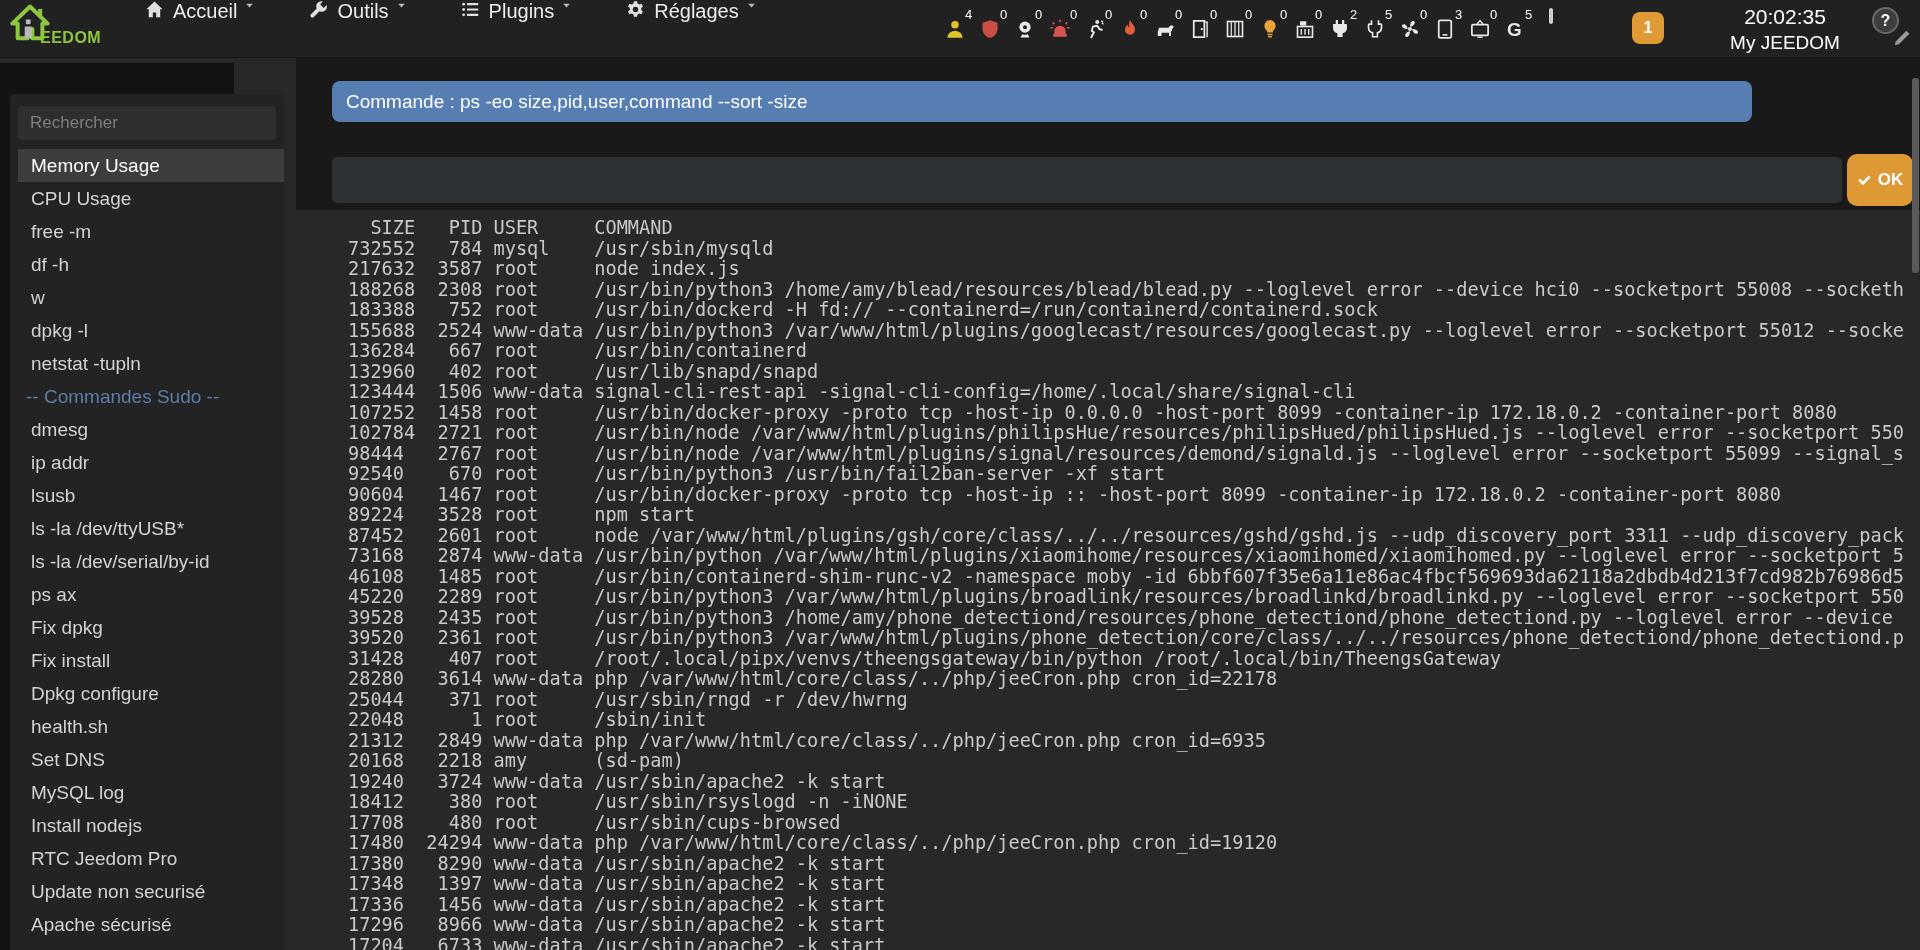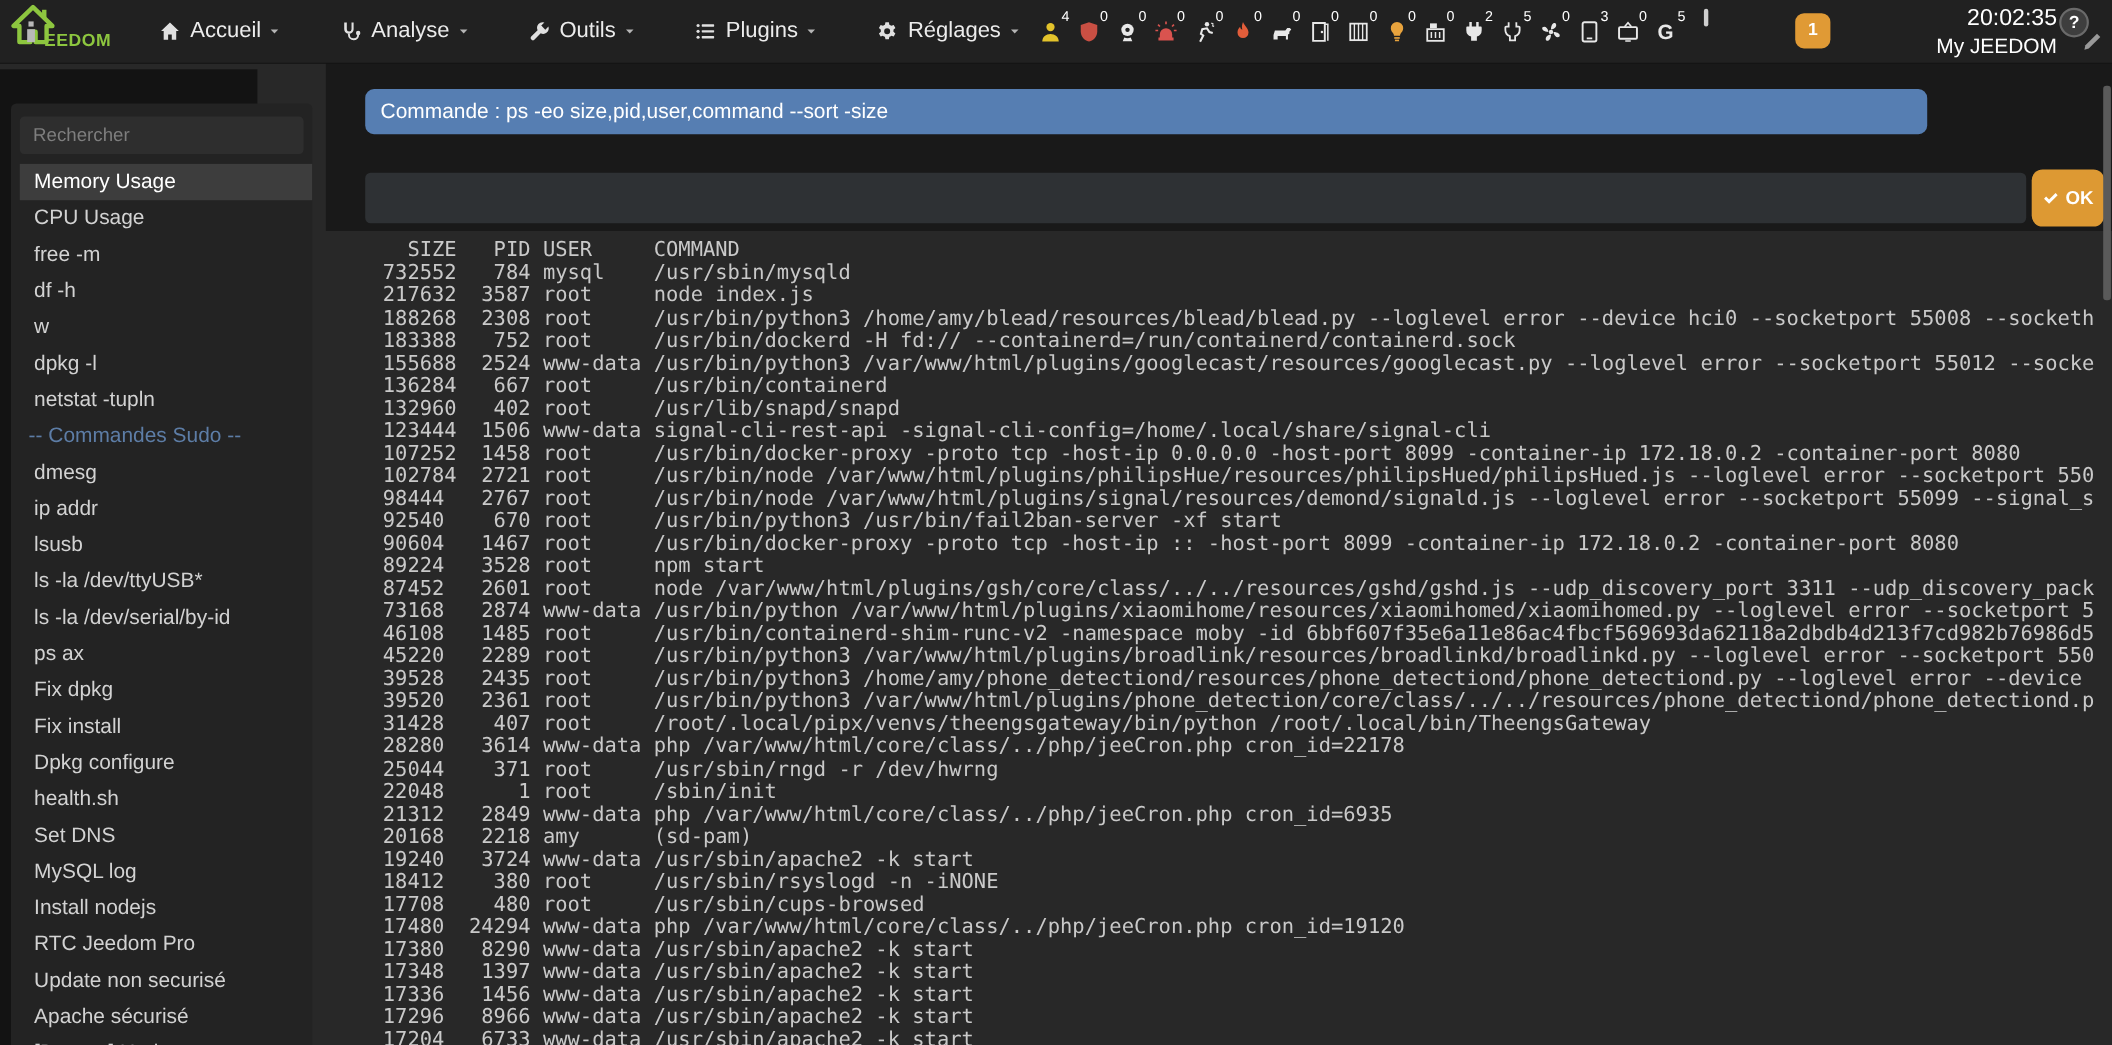--- a/index.html
+++ b/index.html
@@ -7,36 +7,36 @@
   body { background:#282828; font-family:"Liberation Sans",sans-serif; color:#e8e8e8; position:relative; }
 
   
   #navbar { position:absolute; top:0; left:0; width:1920px; height:57px; background:#212121;
             box-shadow:0 1px 0 #151515; z-index:10; }
   #logo { position:absolute; left:10px; top:3px; width:100px; height:52px; cursor:pointer; }
   #logo svg { position:absolute; left:0; top:1px; }
   #logo .logo-text { position:absolute; left:30px; top:26px; color:#8dc63f; font-weight:bold;
                      font-size:16px; letter-spacing:.5px; }
   #nav-menus { position:absolute; left:118px; top:0; height:57px; display:flex; align-items:center; }
-  .nav-item { display:flex; align-items:center; gap:9px; padding:0 27px; height:57px; cursor:pointer;
+  .nav-item { display:flex; align-items:flex-start; gap:9px; padding:0 27px; height:57px; cursor:pointer;
               font-size:20px; color:#ececec; white-space:nowrap; }
   .nav-item svg.menu-ic { color:#e0e0e0; }
   .nav-item svg.caret { color:#b5b5b5; margin-left:-2px; }
 
   #status-icons { position:absolute; left:942px; top:0; height:57px; display:flex; }
   .status-cell { position:relative; width:35px; height:57px; cursor:pointer; }
   .status-cell svg { position:absolute; left:3px; top:19px; }
   .status-cell .cnt { position:absolute; left:23px; top:7px; font-size:13px; color:#fff; }
 
   #icons-scrollbar { position:absolute; left:1549px; top:8px; width:4px; height:16px; background:#cfcfcf; border-radius:2px; }
 
   #notif-badge { position:absolute; left:1632px; top:12px; width:32px; height:32px; background:#e09a35;
                  border-radius:8px; color:#fff; font-weight:bold; font-size:16px;
                  display:flex; align-items:center; justify-content:center; cursor:pointer; }
-  #clock-block { position:absolute; left:1700px; top:3px; width:170px; text-align:right; color:#fff; }
+  #clock-block { position:absolute; left:1700px; top:3px; width:170px; text-align:center; color:#fff; }
   #clock-time { font-size:21px; line-height:27px; }
   #profile-name { font-size:19px; line-height:25px; }
   #help-btn { position:absolute; left:1872px; top:7px; width:27px; height:27px; border-radius:50%;
               background:#3e3e3e; border:2px solid #6a6a6a; color:#fff; font-weight:bold; font-size:16px;
               display:flex; align-items:center; justify-content:center; cursor:pointer; }
   #edit-pencil { position:absolute; left:1893px; top:27px; color:#999; cursor:pointer; }
 
   
   #sidebar { position:absolute; top:63px; left:0; width:234px; height:893px; background:#131313; }
   #sidebar-panel { position:absolute; left:10px; top:31px; width:274px; height:862px; background:#232323;
@@ -80,31 +80,20 @@
       <rect x="12.5" y="19" width="6" height="10" fill="#b9b9b9"></rect>
     </svg>
     <span class="logo-text">EEDOM</span>
   </div>
   <div id="nav-menus">
       <div class="nav-item">
         <svg class="menu-ic" width="19" height="19" viewBox="0 0 16 16" fill="currentColor">
           <path d="M8 1.2 1.2 7.8h2v6.7h3.4v-4h2.8v4h3.4V7.8h2Z"></path>
         </svg>
         <span>Accueil</span>
-        <svg class="caret" width="11" height="11" viewBox="0 0 16 16" fill="currentColor">
-          <path d="M3 5.5h10L8 11Z"></path>
-        </svg>
-      </div>
-      <div class="nav-item">
-        <svg class="menu-ic" width="19" height="19" viewBox="0 0 16 16" fill="currentColor">
-          <path d="M3.3 1.3v5a3.6 3.6 0 0 0 7.2 0v-5H8.9v5a1.8 1.8 0 0 1-3.6 0v-5Z"></path>
-          <path d="M6.9 9.6v.8c0 2.1 1.6 3.7 3.6 3.7s3.5-1.5 3.5-3.5" fill="none" stroke="currentColor" stroke-width="1.5"></path>
-          <circle cx="14" cy="9.2" r="1.7"></circle>
-        </svg>
-        <span>Analyse</span>
         <svg class="caret" width="11" height="11" viewBox="0 0 16 16" fill="currentColor">
           <path d="M3 5.5h10L8 11Z"></path>
         </svg>
       </div>
       <div class="nav-item">
         <svg class="menu-ic" width="19" height="19" viewBox="0 0 16 16" fill="currentColor">
           <path d="M14.8 4.3a4.3 4.3 0 0 1-5.9 5.2L4 14.4a1.7 1.7 0 0 1-2.4-2.4l4.9-4.9a4.3 4.3 0 0 1 5.2-5.9L9.3 3.6l3.1 3.1Z"></path>
         </svg>
         <span>Outils</span>
         <svg class="caret" width="11" height="11" viewBox="0 0 16 16" fill="currentColor">

